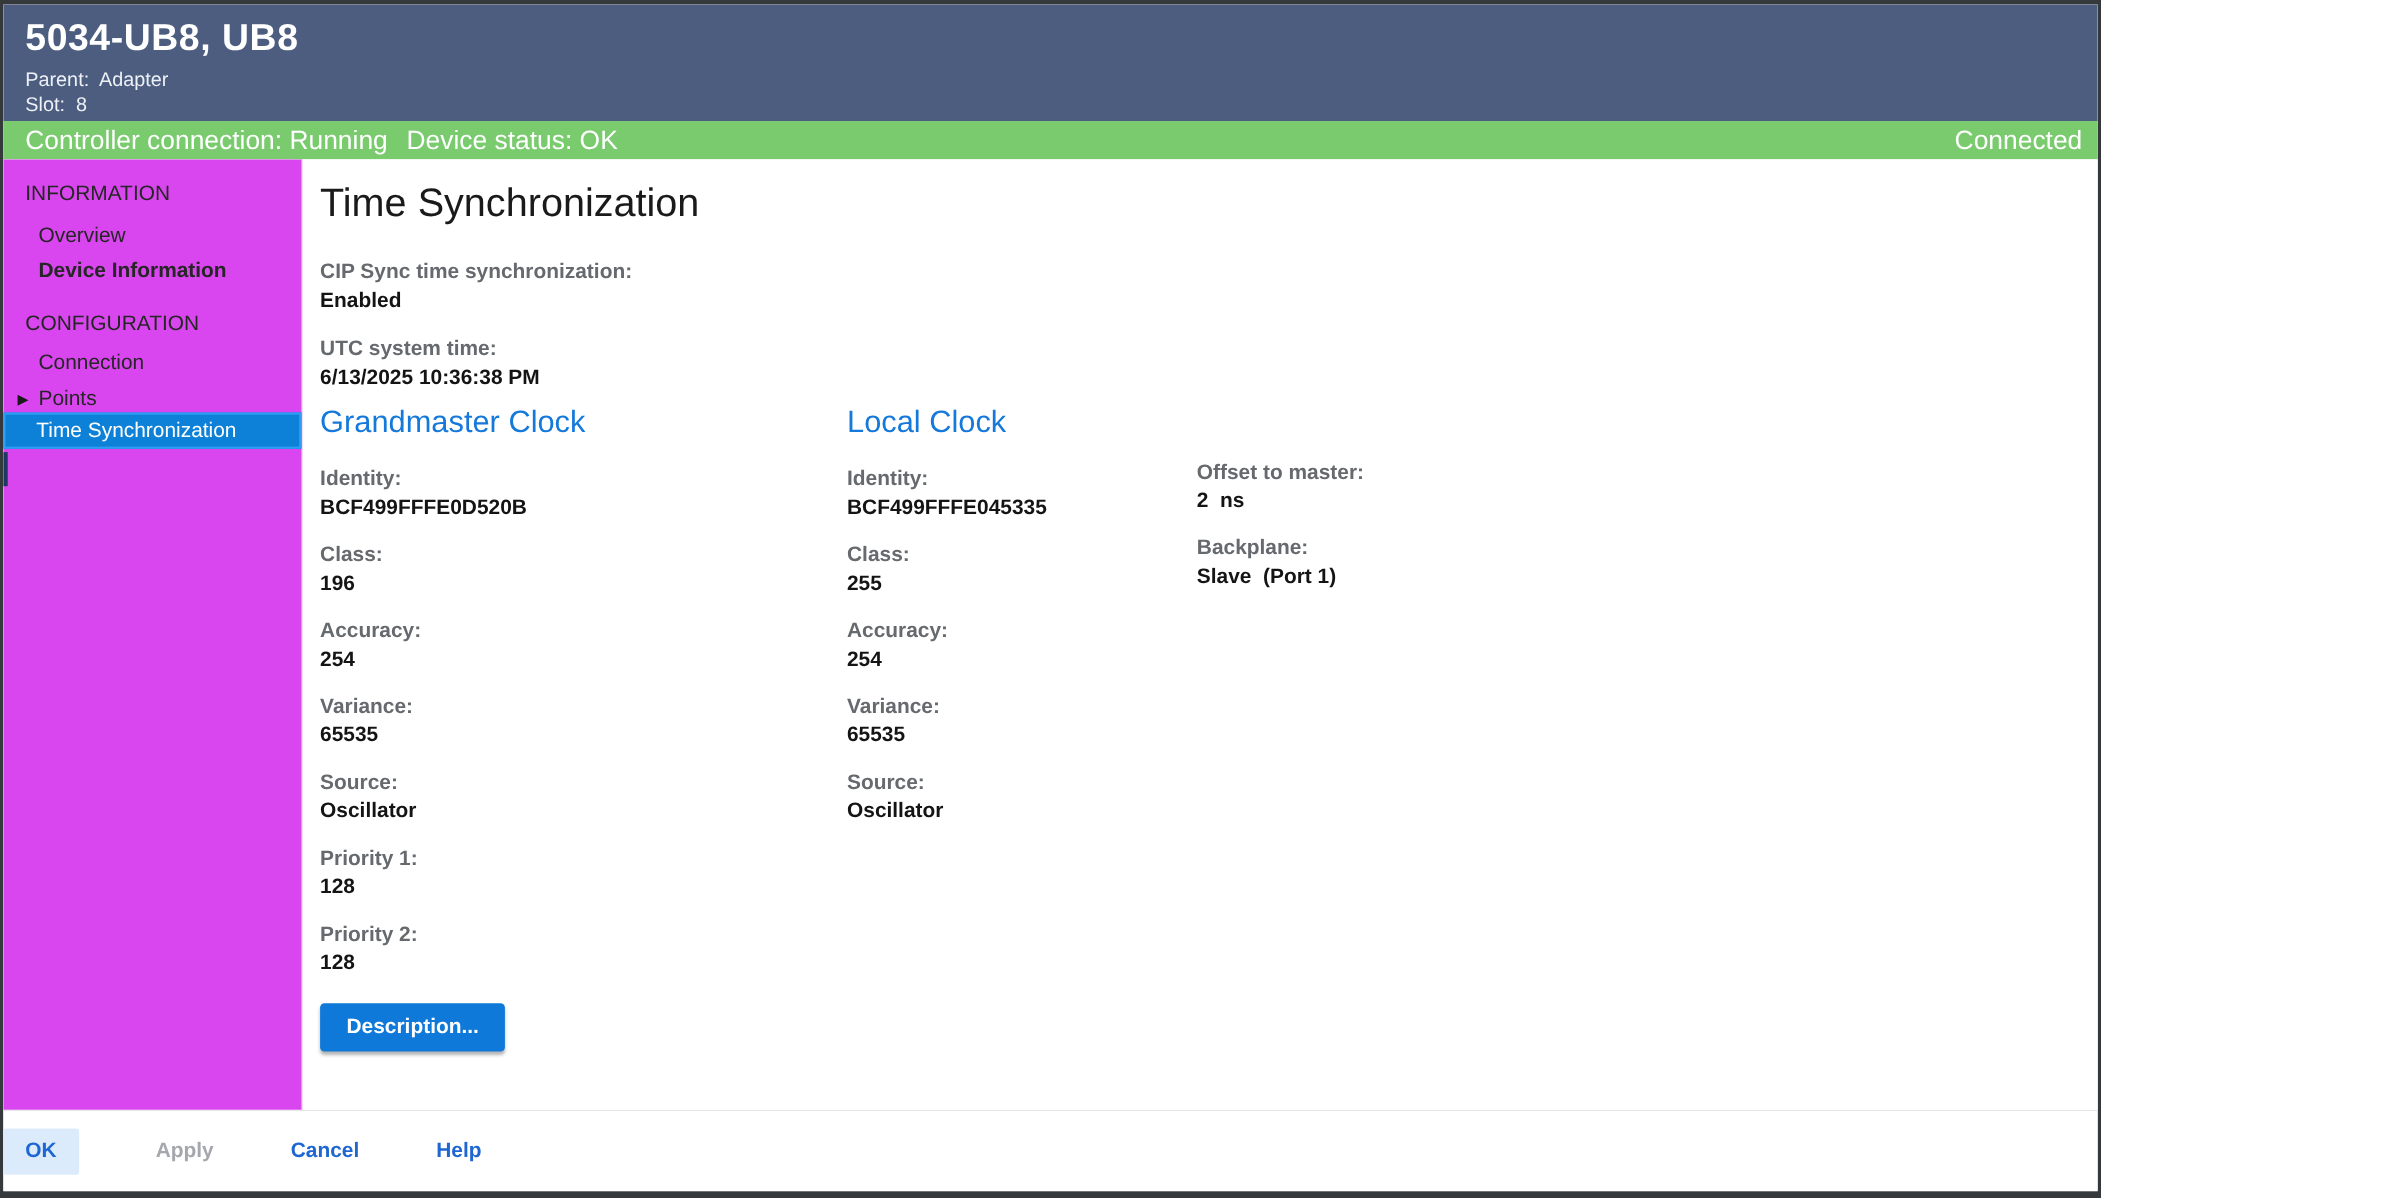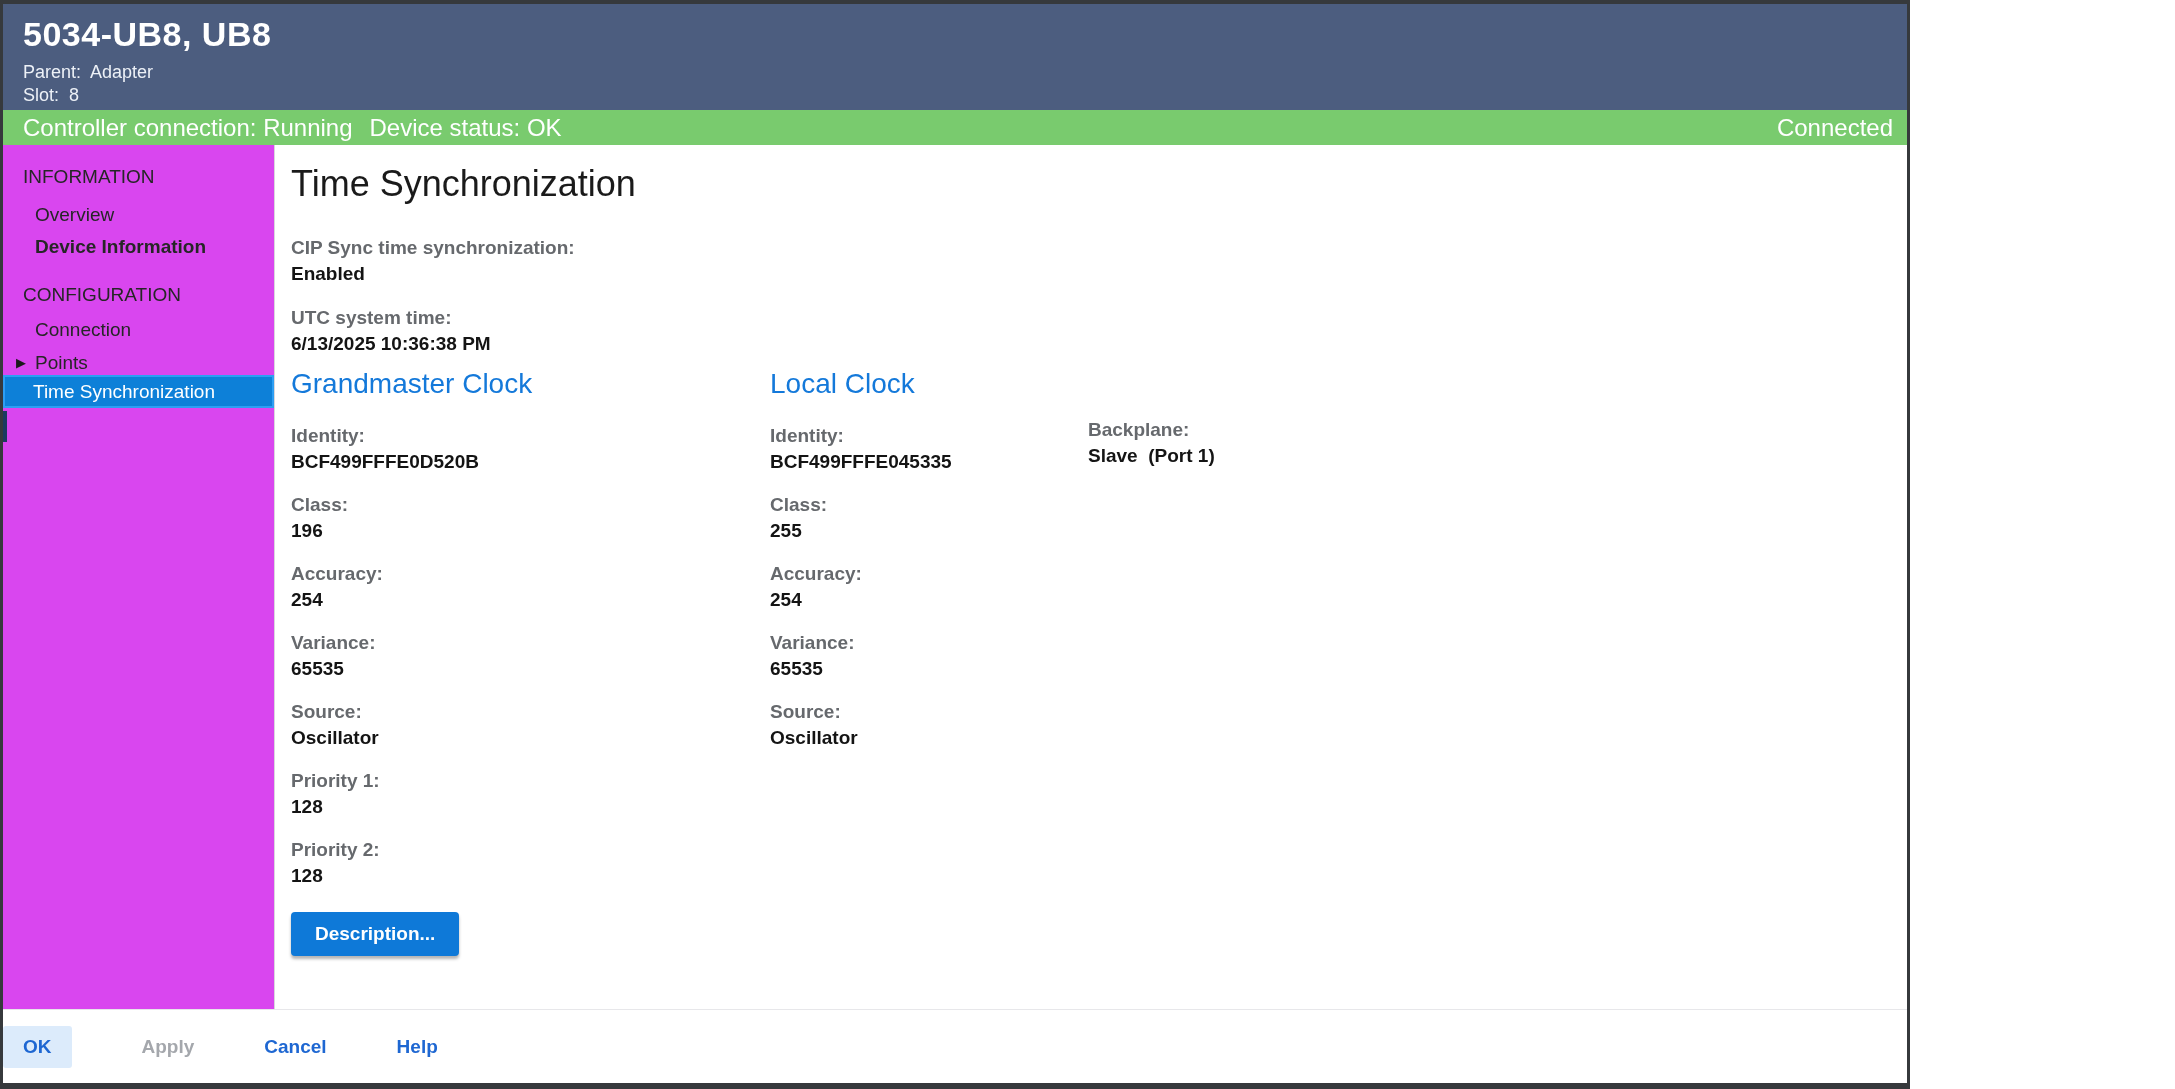--- a/index.html
+++ b/index.html
@@ -171,20 +171,24 @@
           <div class="val">65535</div>
         </div>
         <div class="grp">
           <div class="lbl">Source:</div>
           <div class="val">Oscillator</div>
         </div>
       </div>
 
       <div class="col col-3">
         <div class="grp">
+          <div class="lbl">Offset to master:</div>
+          <div class="val">2  ns</div>
+        </div>
+        <div class="grp">
           <div class="lbl">Backplane:</div>
           <div class="val">Slave  (Port 1)</div>
         </div>
       </div>
 
     </div>
   </div>
 
   <div class="footer">
     <div class="btn-ok">OK</div>

